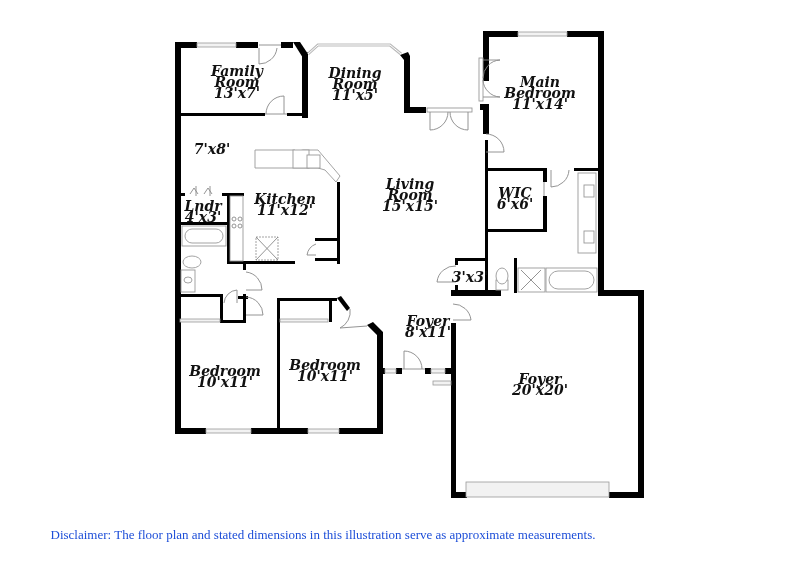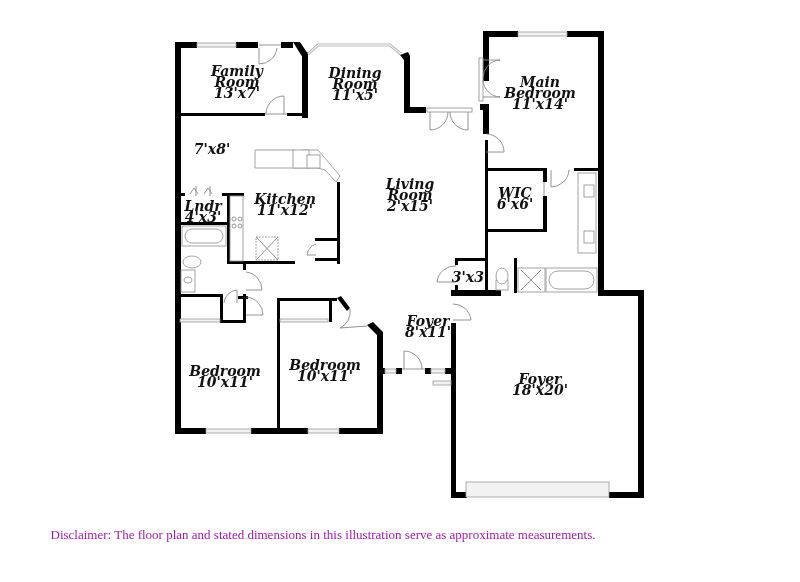--- a/index.html
+++ b/index.html
@@ -5,21 +5,21 @@
   html, body { margin: 0; padding: 0; background: #ffffff; }
   body { width: 800px; height: 582px; position: relative; overflow: hidden; font-family: "DejaVu Serif", serif; }
   #plan { position: absolute; left: 0; top: 0; width: 800px; height: 582px; }
   .wall { fill: #000; }
   .win { fill: #f2f2f2; stroke: #999; stroke-width: 0.8; }
   .thin { fill: none; stroke: #888; stroke-width: 0.9; }
   .door { fill: none; stroke: #888; stroke-width: 0.9; }
   .fix { fill: #fff; stroke: #999; stroke-width: 0.9; }
   .label { position: absolute; text-align: center; font-family: "DejaVu Serif", serif; font-weight: bold; font-size: 14px; line-height: 11px; color: #111; transform: translateX(-50%); white-space: nowrap; font-style: italic; }
   .label .dim { font-weight: bold; }
-  .disclaimer { position: absolute; left: 0; width: 646px; top: 527px; text-align: center; font-family: "Liberation Serif", serif; font-size: 13px; line-height: 16px; color: #a21caf; }
+  .disclaimer { position: absolute; left: 0; width: 646px; top: 527px; text-align: center; font-family: "Liberation Serif", serif; font-size: 13px; line-height: 16px; color: #1d4ed8; }
 </style>
 </head>
 <body>
 
 <svg id="plan" viewBox="0 0 800 582" xmlns="http://www.w3.org/2000/svg">
 
   <g>
 
     <rect class="wall" x="175" y="42" width="6" height="392"></rect>
 
@@ -200,21 +200,21 @@
   <div>Main</div>
   <div>Bedroom</div>
   <div class="dim">11'x14'</div>
 </div>
 <div class="label" style="left:212px; top:144px;">
   <div class="dim">7'x8'</div>
 </div>
 <div class="label" style="left:410px; top:179px;">
   <div>Living</div>
   <div>Room</div>
-  <div class="dim">2'x15'</div>
+  <div class="dim">15'x15'</div>
 </div>
 <div class="label" style="left:515px; top:188px;">
   <div>WIC</div>
   <div class="dim">6'x6'</div>
 </div>
 <div class="label" style="left:285px; top:194px;">
   <div>Kitchen</div>
   <div class="dim">11'x12'</div>
 </div>
 <div class="label" style="left:203px; top:201px;">
@@ -231,18 +231,18 @@
 <div class="label" style="left:325px; top:360px;">
   <div>Bedroom</div>
   <div class="dim">10'x11'</div>
 </div>
 <div class="label" style="left:225px; top:366px;">
   <div>Bedroom</div>
   <div class="dim">10'x11'</div>
 </div>
 <div class="label" style="left:540px; top:374px;">
   <div>Foyer</div>
-  <div class="dim">18'x20'</div>
+  <div class="dim">20'x20'</div>
 </div>
 
 <div class="disclaimer">
   <div>Disclaimer: The floor plan and stated dimensions in this illustration serve as approximate measurements.</div>
 </div>
 
 </body></html>

